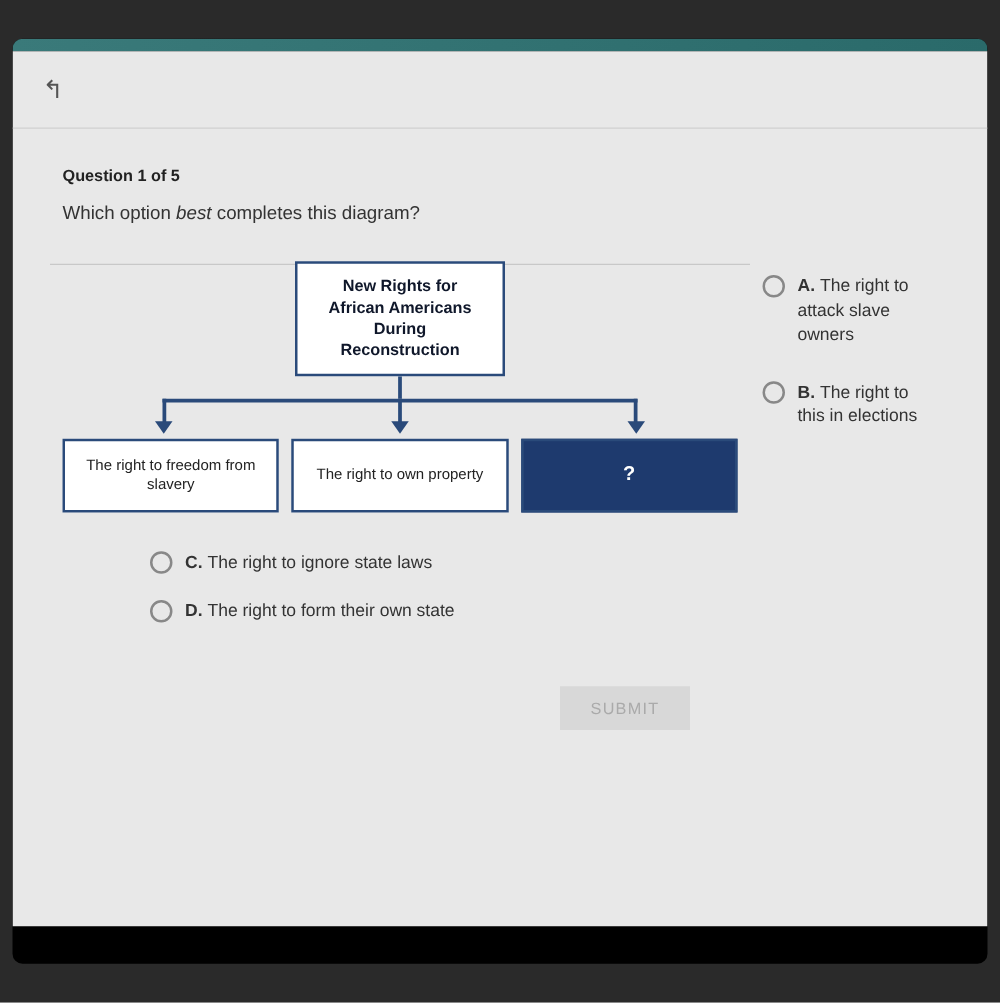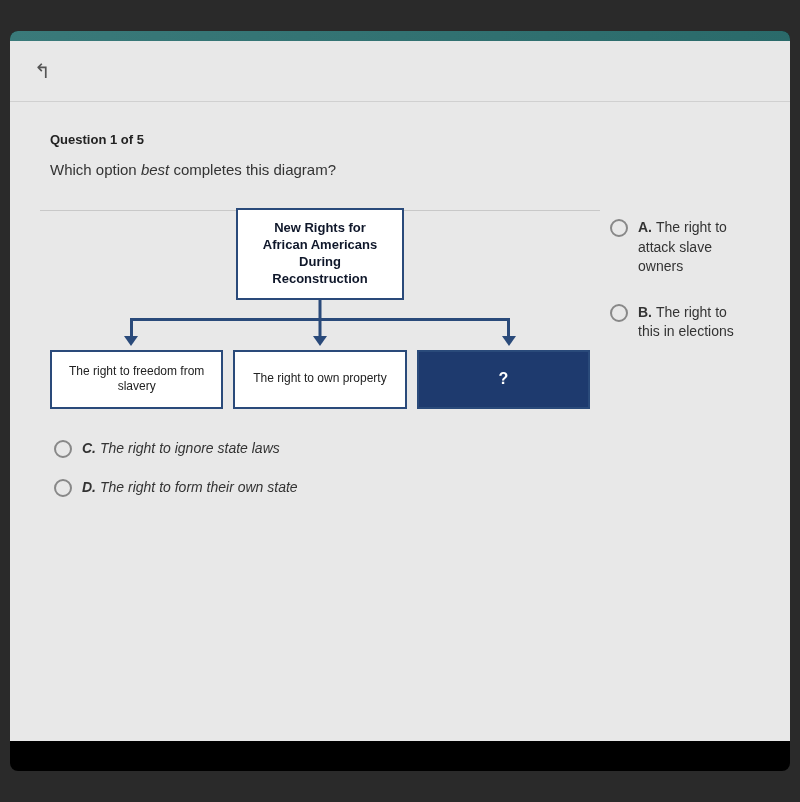--- a/index.html
+++ b/index.html
@@ -186,22 +186,21 @@
       width: 18px;
       height: 18px;
       border: 2px solid #888;
       border-radius: 50%;
       flex-shrink: 0;
       margin-top: 1px;
     }
     .option-label { font-weight: bold; margin-right: 4px; }
     .option-text { line-height: 1.4; }
     .options-bottom {
-      padding: 30px 40px 0 44px;
-      font-style: italic;
+      padding: 30px 40px 0 110px;
     }
     .options-bottom .option-row {
       margin-bottom: 20px;
     }
     .submit-area {
       text-align: center;
       padding-top: 30px;
       padding-left: 200px;
     }
     .submit-btn {
@@ -277,15 +276,18 @@
         </div>
       </div>
       <div class="option-row">
         <div class="radio-circle"></div>
         <div class="option-text">
           <span class="option-label">D.</span><span>The right to form their own state</span>
         </div>
       </div>
     </div>
 
+    <div class="submit-area">
+      <button class="submit-btn">SUBMIT</button>
+    </div>
 
   </div>
 </div>
 
 </body></html>

